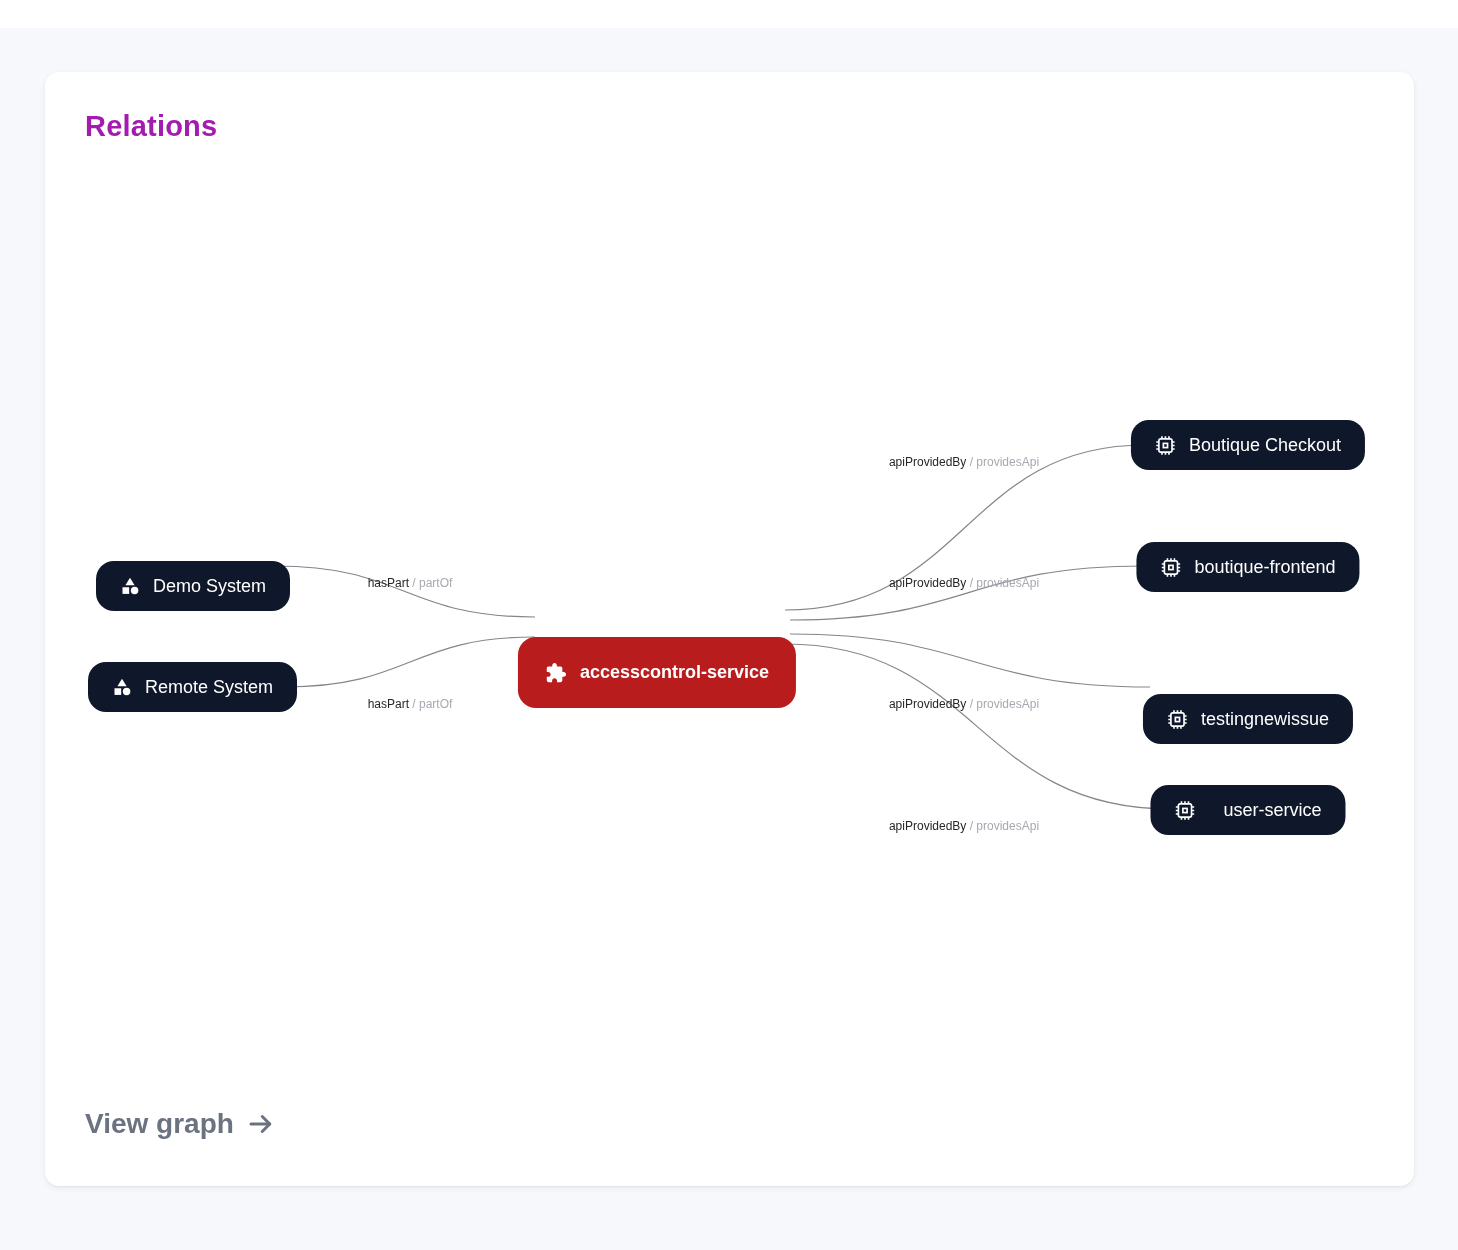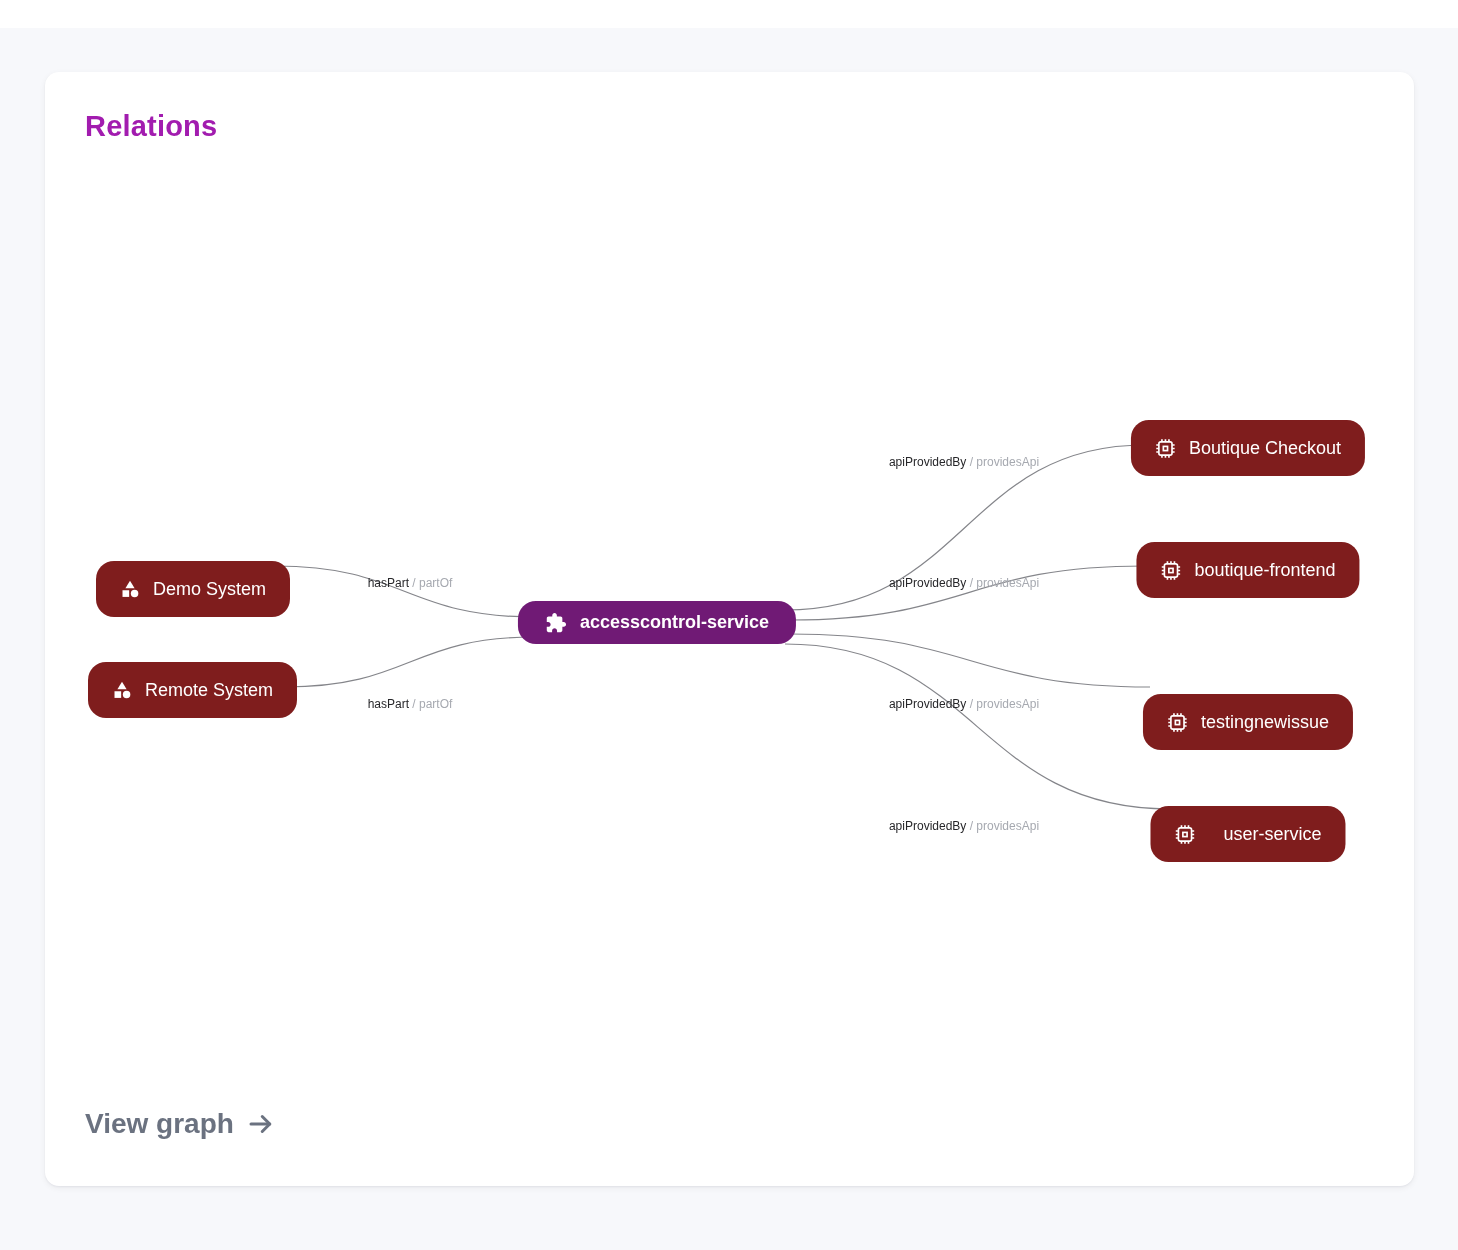--- a/index.html
+++ b/index.html
@@ -50,36 +50,37 @@
     white-space: nowrap;
     font-size: 12px;
     color: #27272a;
   }
   .edge-label .inv { color: #a6a9b0; }
   .node {
     position: absolute;
     display: flex;
     align-items: center;
     gap: 13px;
-    height: 56px;
+    height: 50px;
     padding: 0 24px;
     border-radius: 18px;
-    background: #7f1d1d;
+    background: #0f172a;
     color: #ffffff;
     font-size: 18px;
     white-space: nowrap;
     cursor: pointer;
     box-sizing: border-box;
   }
   .node.center {
-    height: 43px;
-    background: #701a75;
+    height: 71px;
+    background: #b91c1c;
     font-weight: 700;
     transform: translateX(-50%);
     padding: 0 27px;
+    margin-top: 36px;
   }
   .node.right { transform: translateX(-50%); }
   .node .nicon { display: flex; align-items: center; }
   .view-graph {
     position: absolute;
     left: 40px; top: 1036px;
     display: flex;
     align-items: center;
     gap: 12px;
     font-size: 28px;
@@ -189,21 +190,21 @@
     <div class="node right" style="left:1203px; top:622px;">
       <span class="nicon">
         <svg width="21" height="21" viewBox="0 0 24 24" fill="none" stroke="#ffffff" stroke-width="1.9">
           <rect x="4.5" y="4.5" width="15" height="15" rx="2.2"></rect>
           <rect x="9.6" y="9.6" width="4.8" height="4.8"></rect>
           <path d="M8 1.5v3M12 1.5v3M16 1.5v3M8 19.5v3M12 19.5v3M16 19.5v3M1.5 8h3M1.5 12h3M1.5 16h3M19.5 8h3M19.5 12h3M19.5 16h3"></path>
         </svg>
       </span>
       <span>testingnewissue</span>
     </div>
-    <div class="node right" style="left:1203px; top:734px;gap:28px;">
+    <div class="node right" style="left:1203px; top:713px;gap:28px;">
       <span class="nicon">
         <svg width="21" height="21" viewBox="0 0 24 24" fill="none" stroke="#ffffff" stroke-width="1.9">
           <rect x="4.5" y="4.5" width="15" height="15" rx="2.2"></rect>
           <rect x="9.6" y="9.6" width="4.8" height="4.8"></rect>
           <path d="M8 1.5v3M12 1.5v3M16 1.5v3M8 19.5v3M12 19.5v3M16 19.5v3M1.5 8h3M1.5 12h3M1.5 16h3M19.5 8h3M19.5 12h3M19.5 16h3"></path>
         </svg>
       </span>
       <span>user-service</span>
     </div>
 

